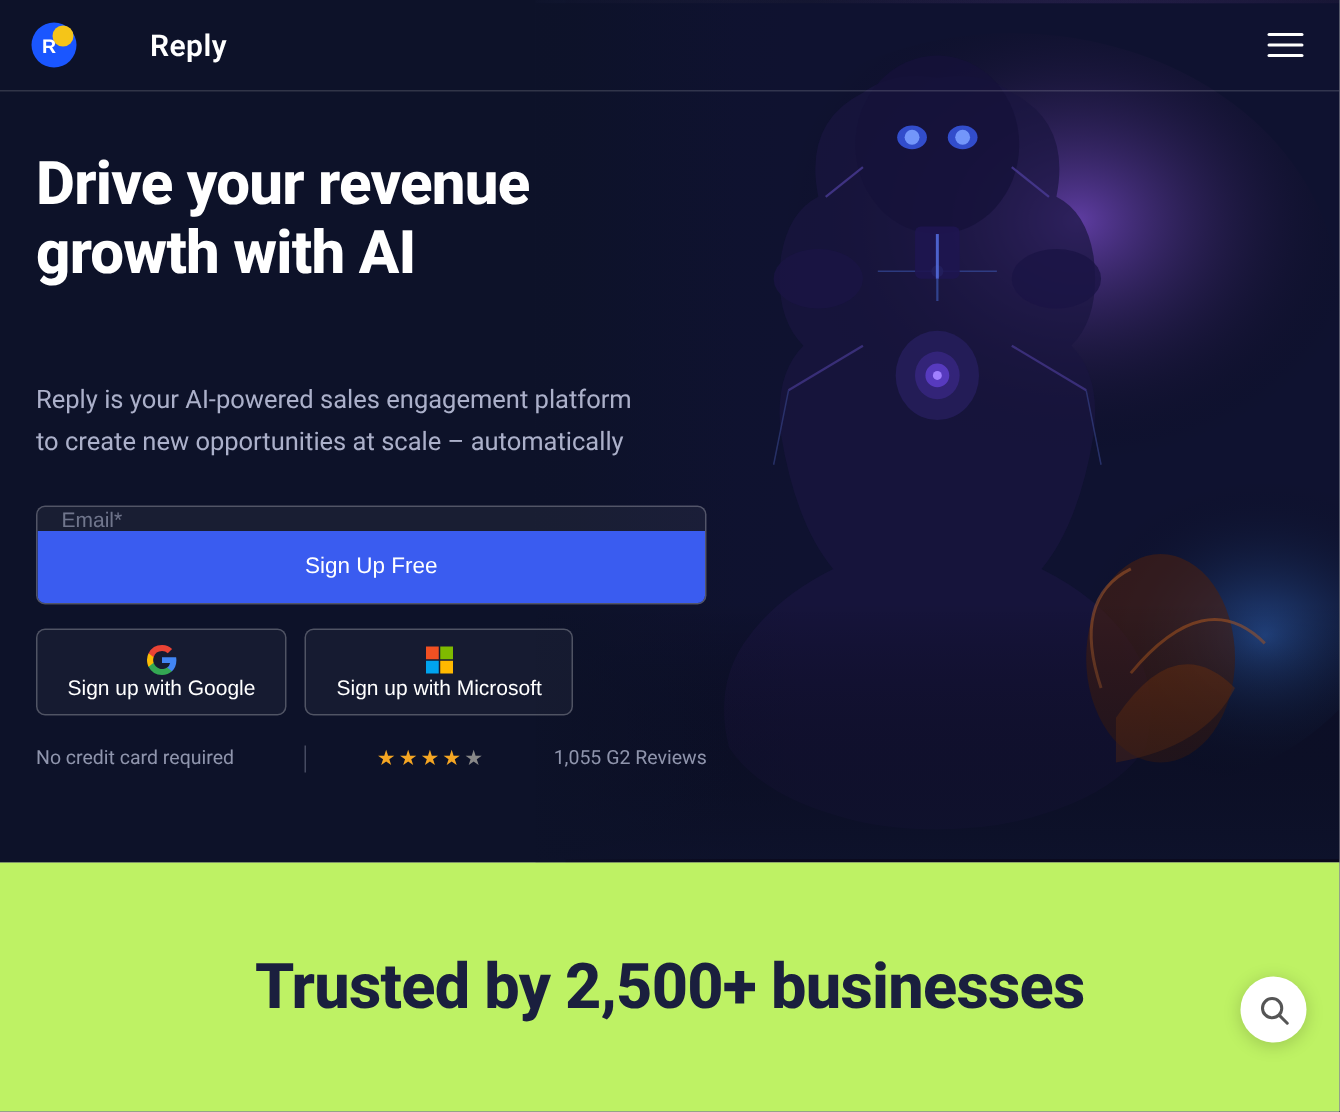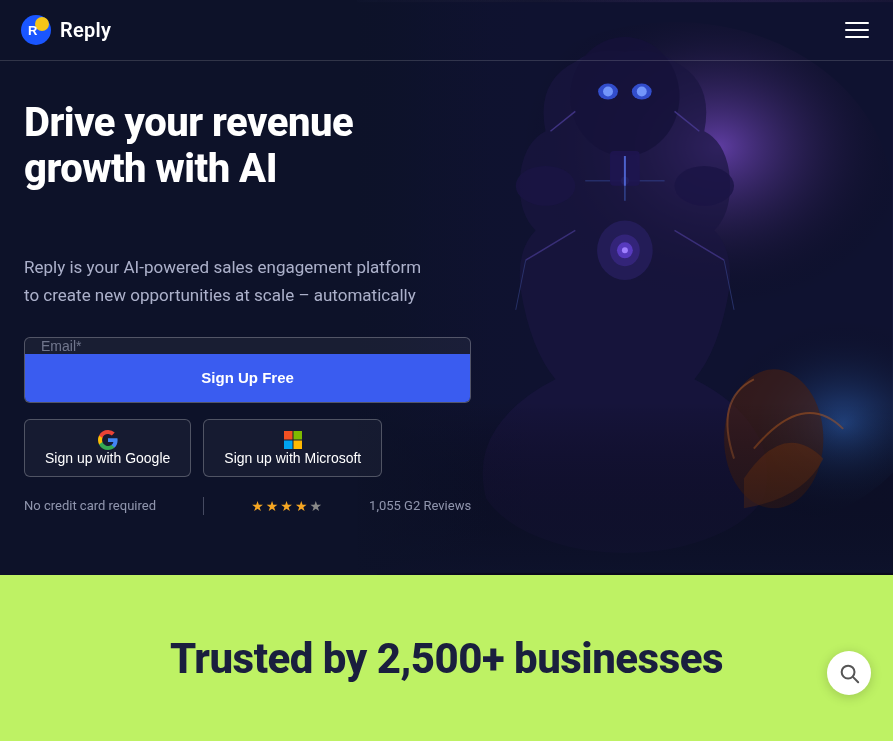--- a/index.html
+++ b/index.html
@@ -34,20 +34,21 @@
     .logo-icon {
       width: 32px;
       height: 32px;
     }
 
     .nav-title {
       color: #ffffff;
       font-size: 20px;
       font-weight: 600;
       letter-spacing: 0.3px;
+      margin-left: 40px;
     }
 
     .hamburger-btn {
       background: none;
       border: none;
       cursor: pointer;
       display: flex;
       flex-direction: column;
       gap: 5px;
       padding: 4px;
@@ -160,21 +161,21 @@
     .email-input::placeholder {
       color: rgba(200,205,230,0.5);
     }
 
     .signup-free-btn {
       background: #3a5cf0;
       color: #ffffff;
       border: none;
       padding: 0 26px;
       font-size: 15px;
-      font-weight: 700;
+      font-weight: 400;
       cursor: pointer;
       white-space: nowrap;
       height: 48px;
       border-radius: 0;
       transition: background 0.2s;
     }
 
     .oauth-buttons {
       display: flex;
       gap: 12px;

